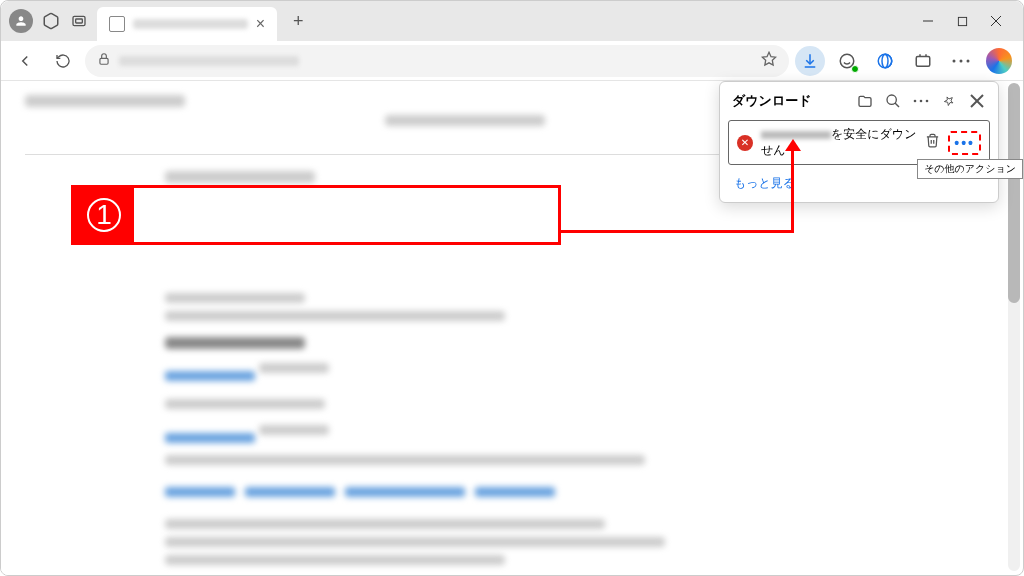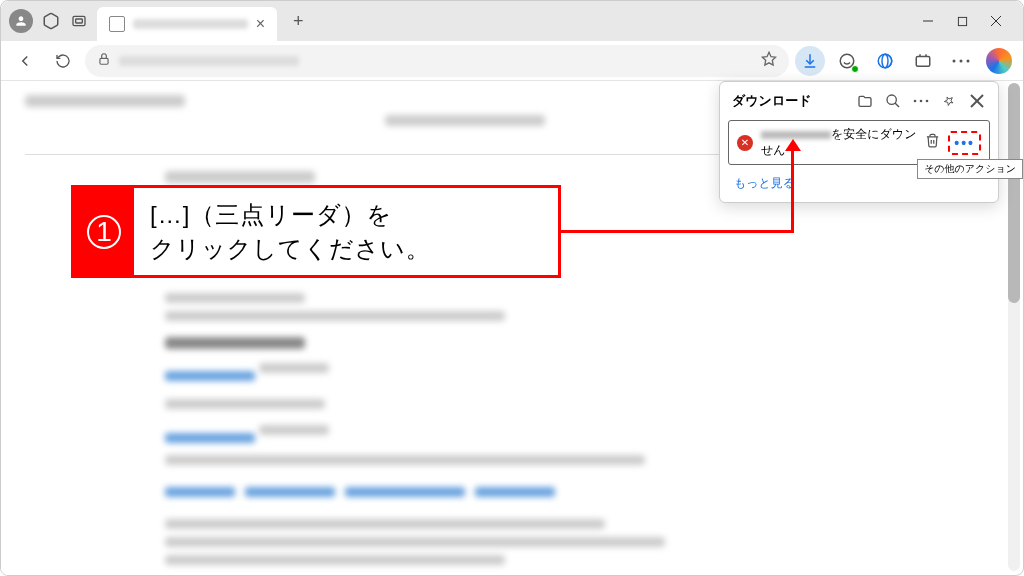--- a/index.html
+++ b/index.html
@@ -239,17 +239,17 @@
   </div>
   <div class="dl-seemore">もっと見る</div>
 </div>
 
 <div class="tooltip">その他のアクション</div>
 
 <div class="annotation">
   <div class="anno-num">
       <span>1</span>
     </div>
-  <div class="anno-text"><span>[…]（三点リーダ）を</span><br><span>クリックしてください。</span></div>
+  <div class="anno-text"><br></div>
 </div>
 <div class="arrow-h"></div>
 <div class="arrow-v"></div>
 <div class="arrow-head"></div>
 
 </body></html>

